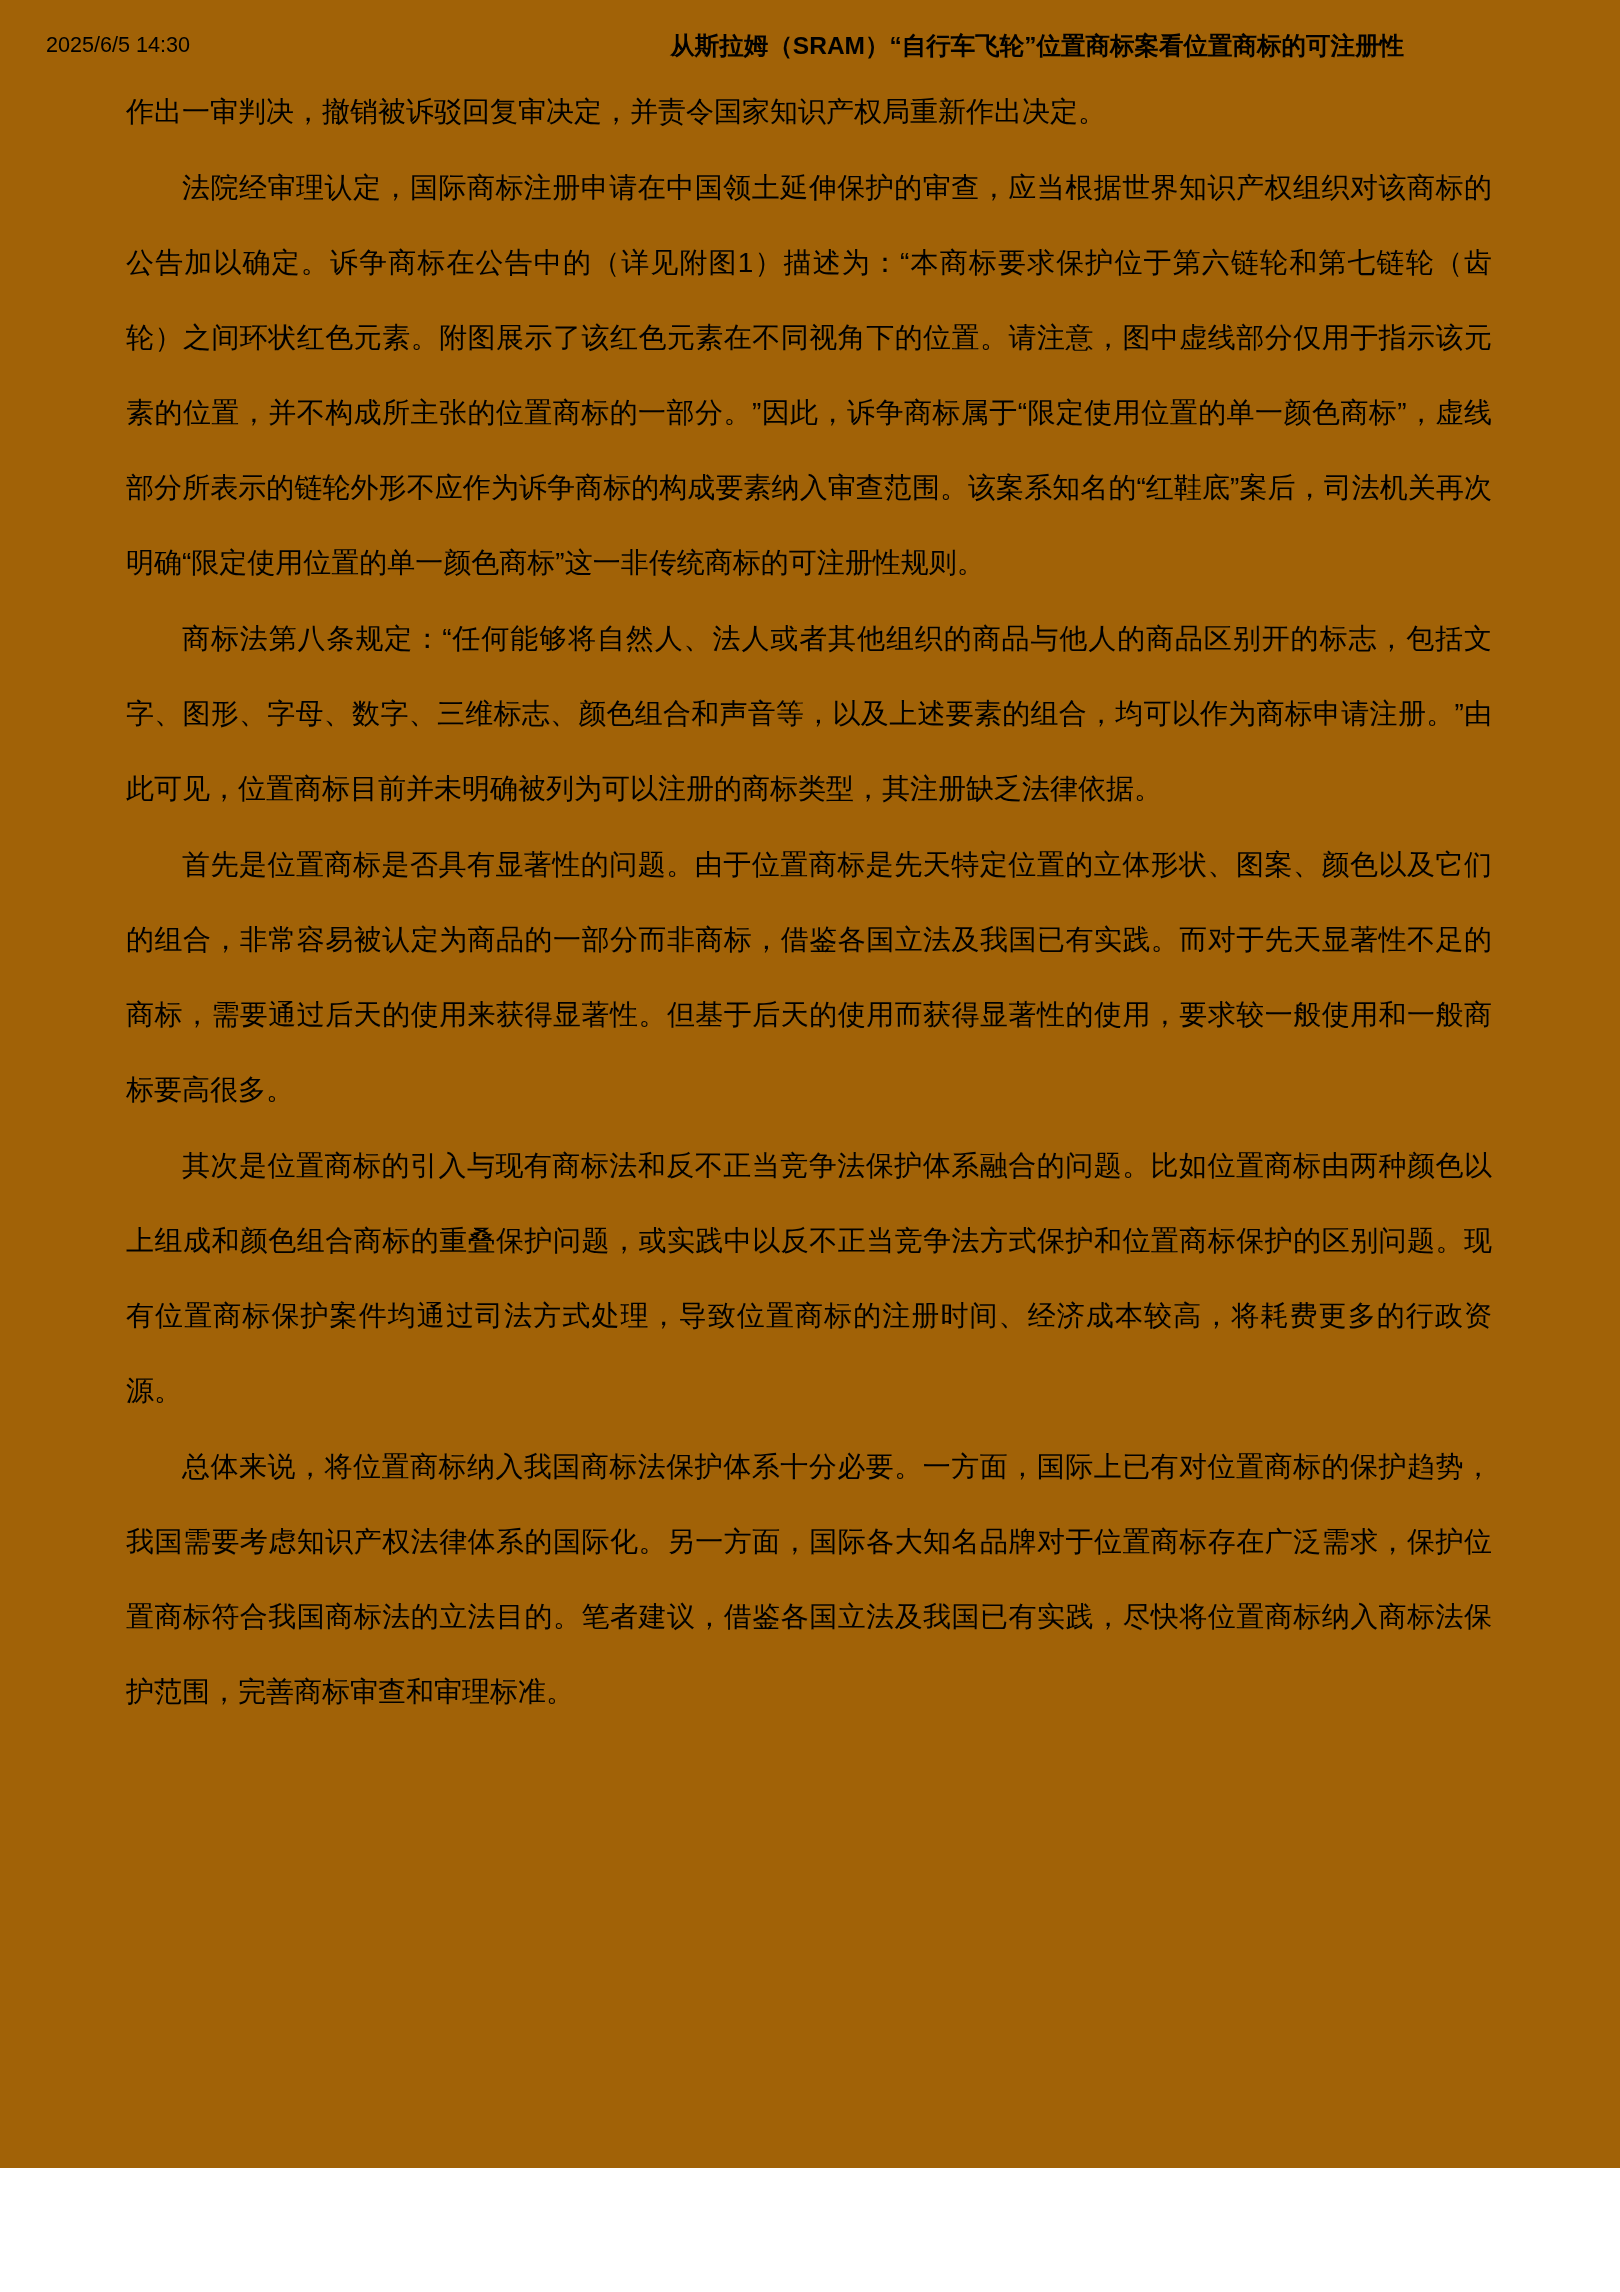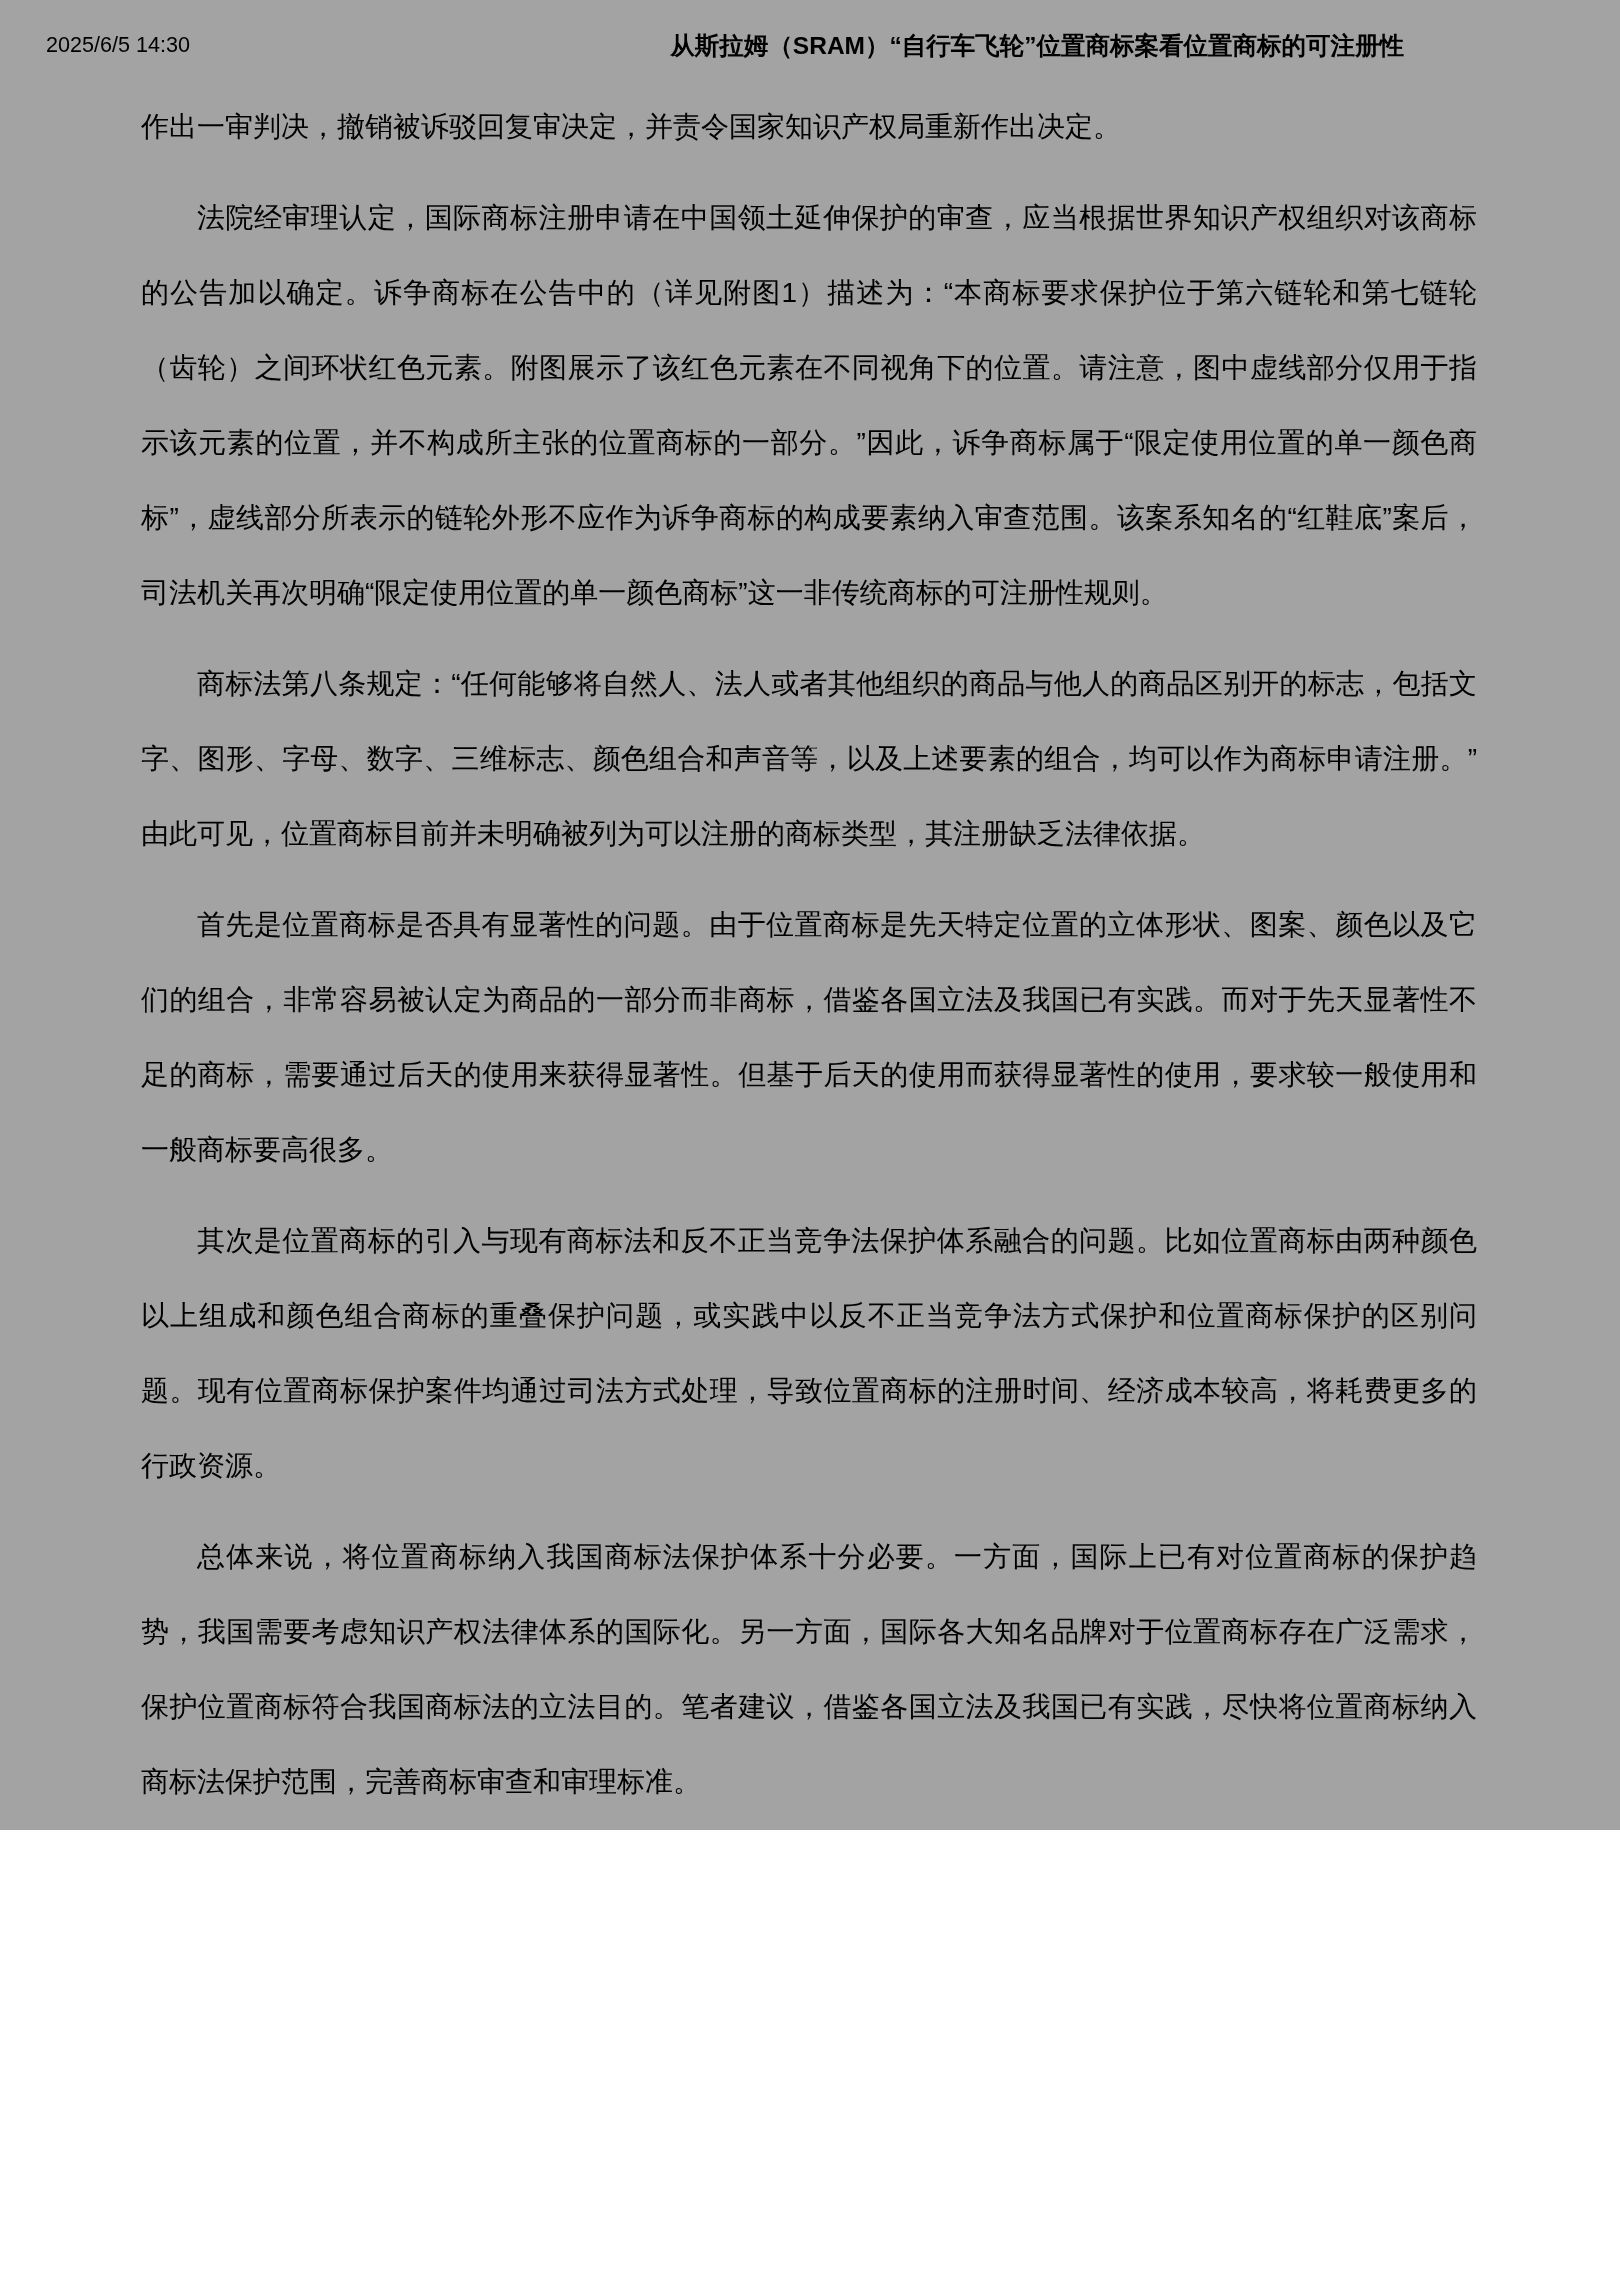--- a/index.html
+++ b/index.html
@@ -1,20 +1,20 @@
 <!DOCTYPE html>
 <html lang="zh"><head>
 <meta charset="utf-8">
 <style>
   html, body { margin: 0; padding: 0; background: #ffffff; }
   .page {
     position: relative;
     width: 1620px;
-    height: 1830px;
-    background: #a3a3a3;
+    height: 2168px;
+    background: #a16207;
     color: #000000;
     font-family: "Liberation Sans", "DejaVu Sans", sans-serif;
     overflow: hidden;
   }
   .print-header {
     position: absolute;
     top: 29px;
     left: 0;
     width: 100%;
     height: 39px;
@@ -36,21 +36,21 @@
     position: absolute;
     top: 73px;
     left: 125px;
     width: 1368px;
     font-size: 28px;
     line-height: 75px;
     text-align: justify;
     text-justify: inter-character;
   }
   .content p {
-    margin: 16px;
+    margin: 1px;
     padding: 0;
     text-indent: 2em;
   }
   .content p.continuation { text-indent: 0; }
   .page-number {
     position: absolute;
     right: 65px;
     top: 2217px;
     font-size: 21.6px;
     text-align: center;

